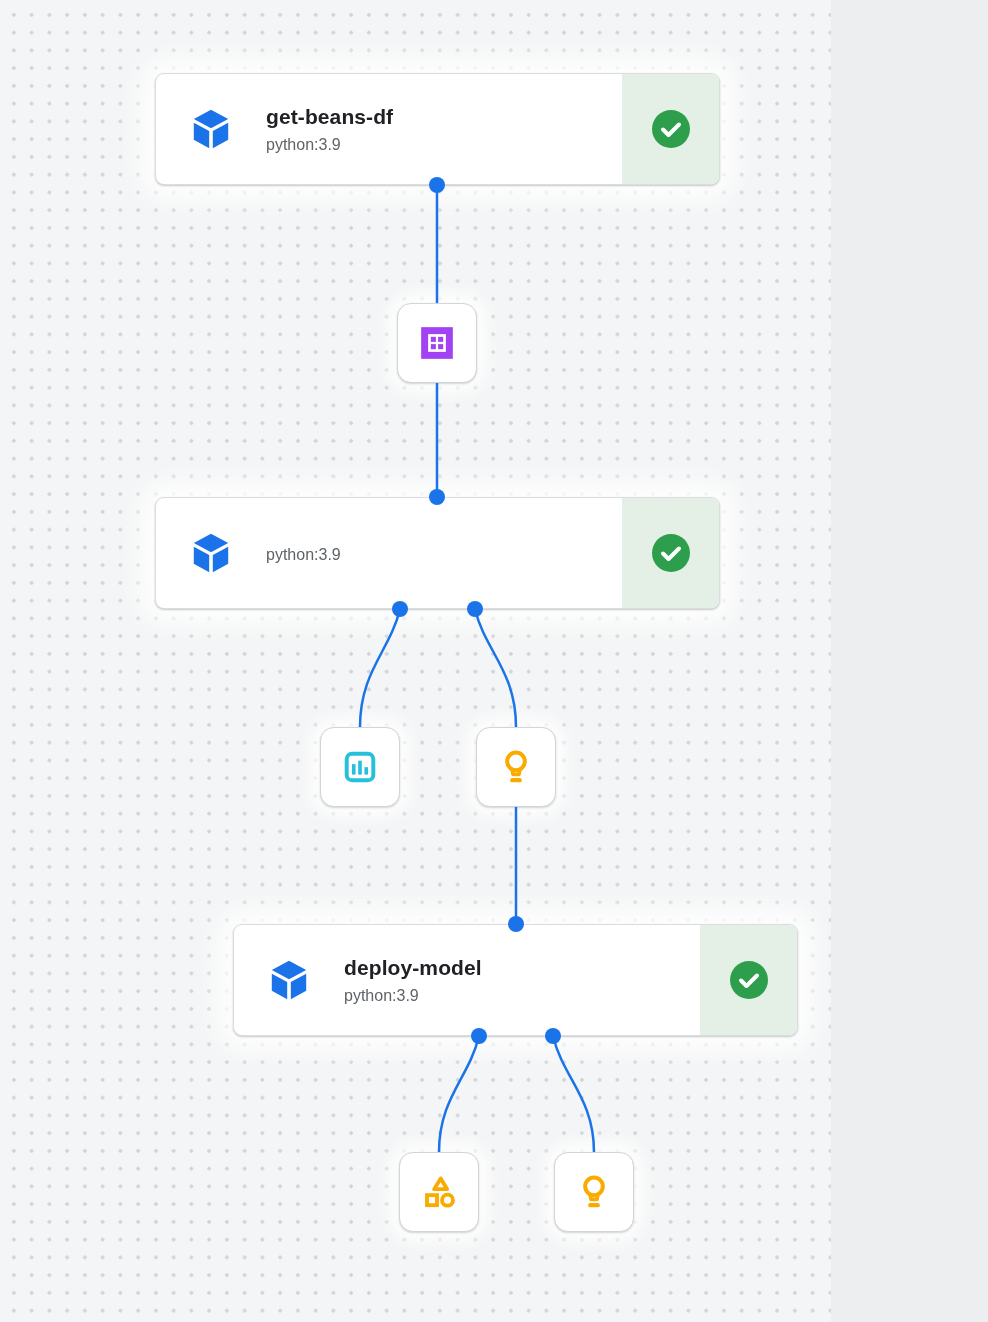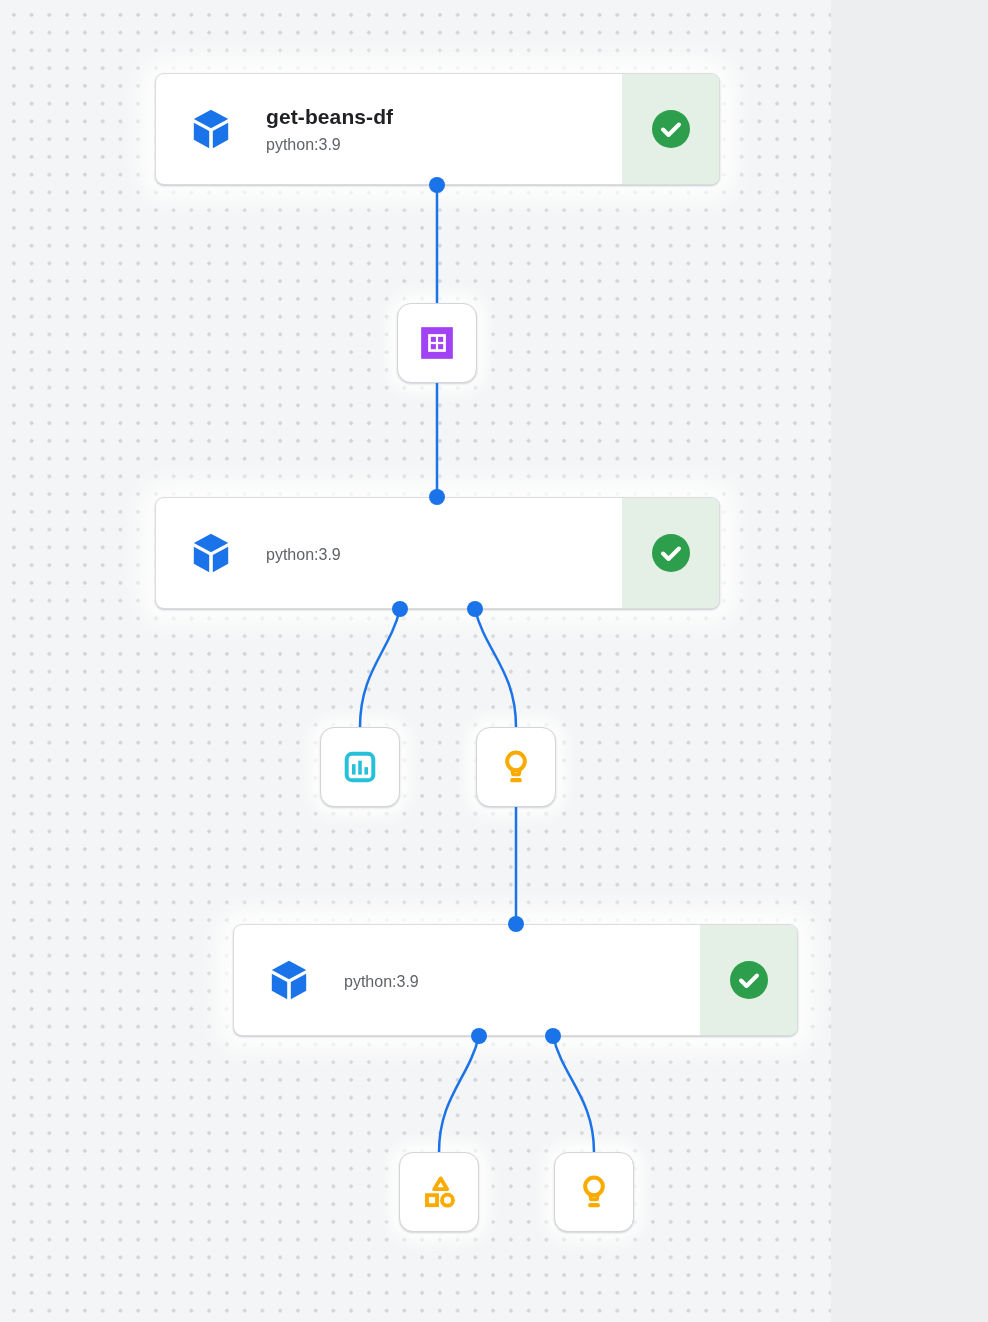--- a/index.html
+++ b/index.html
@@ -196,20 +196,21 @@
     <span class="task-icon">
       <svg width="48" height="48" viewBox="0 0 24 24">
         <g fill="#1a73e8">
           <polygon points="12,2.4 20.6,7 12,11.6 3.4,7"></polygon>
           <polygon points="3.4,8.9 11.1,13 11.1,21.6 3.4,17.4"></polygon>
           <polygon points="20.6,8.9 12.9,13 12.9,21.6 20.6,17.4"></polygon>
         </g>
       </svg>
     </span>
     <div class="task-text">
+      <div class="task-title">deploy-model</div>
       <div class="task-subtitle">python:3.9</div>
     </div>
     <div class="status-panel">
       <span class="icon-wrap">
         <svg width="38" height="38" viewBox="0 0 38 38">
           <circle cx="19" cy="19" r="19" fill="#2d9e4b"></circle>
           <path d="M11,19.5 L16.5,25 L27,14.5" fill="none" stroke="#ffffff" stroke-width="4" stroke-linecap="round" stroke-linejoin="round"></path>
         </svg>
       </span>
     </div>

